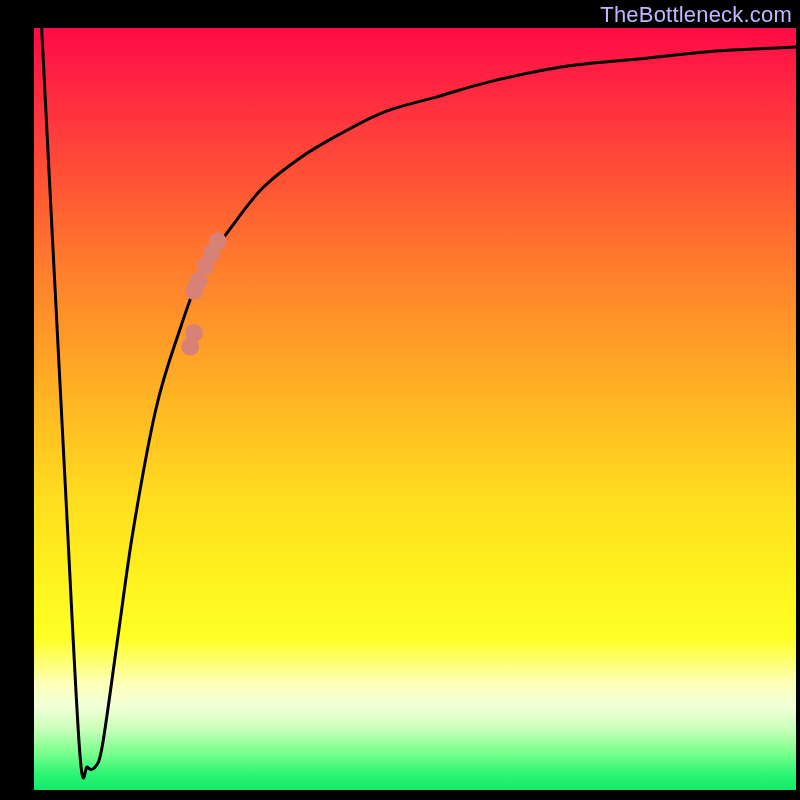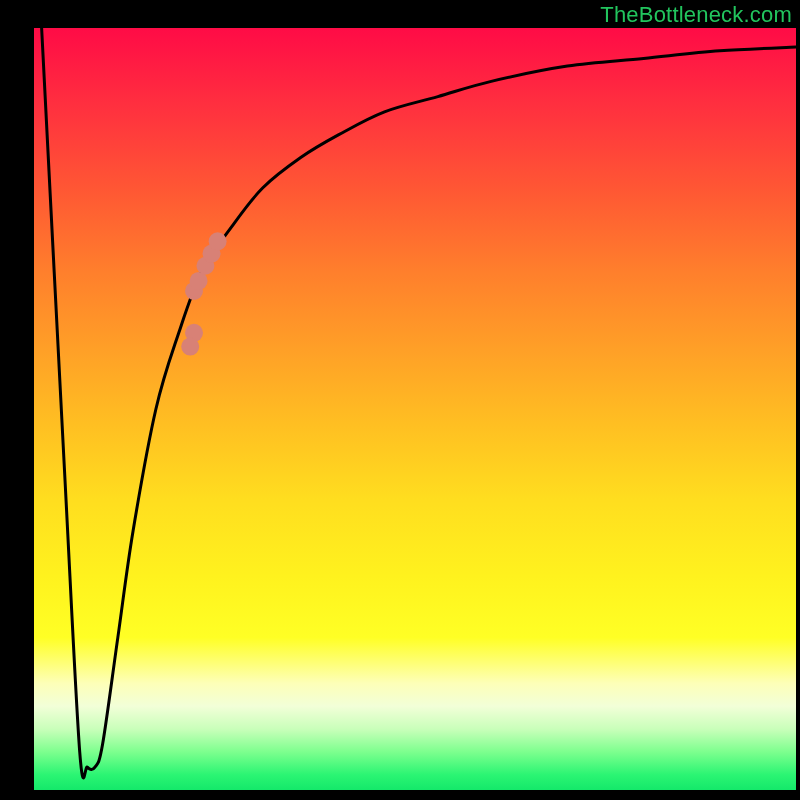--- a/index.html
+++ b/index.html
@@ -14,21 +14,21 @@
   .frame {
     position: relative;
     width: 800px;
     height: 800px;
     background: #000;
   }
   .watermark {
     position: absolute;
     top: 2px;
     right: 8px;
-    color: #22c55e;
+    color: #c4b5fd;
     font-size: 22px;
     font-weight: 500;
     letter-spacing: 0.2px;
     z-index: 4;
   }
   .plot {
     position: absolute;
     left: 34px;
     top: 28px;
     width: 762px;

